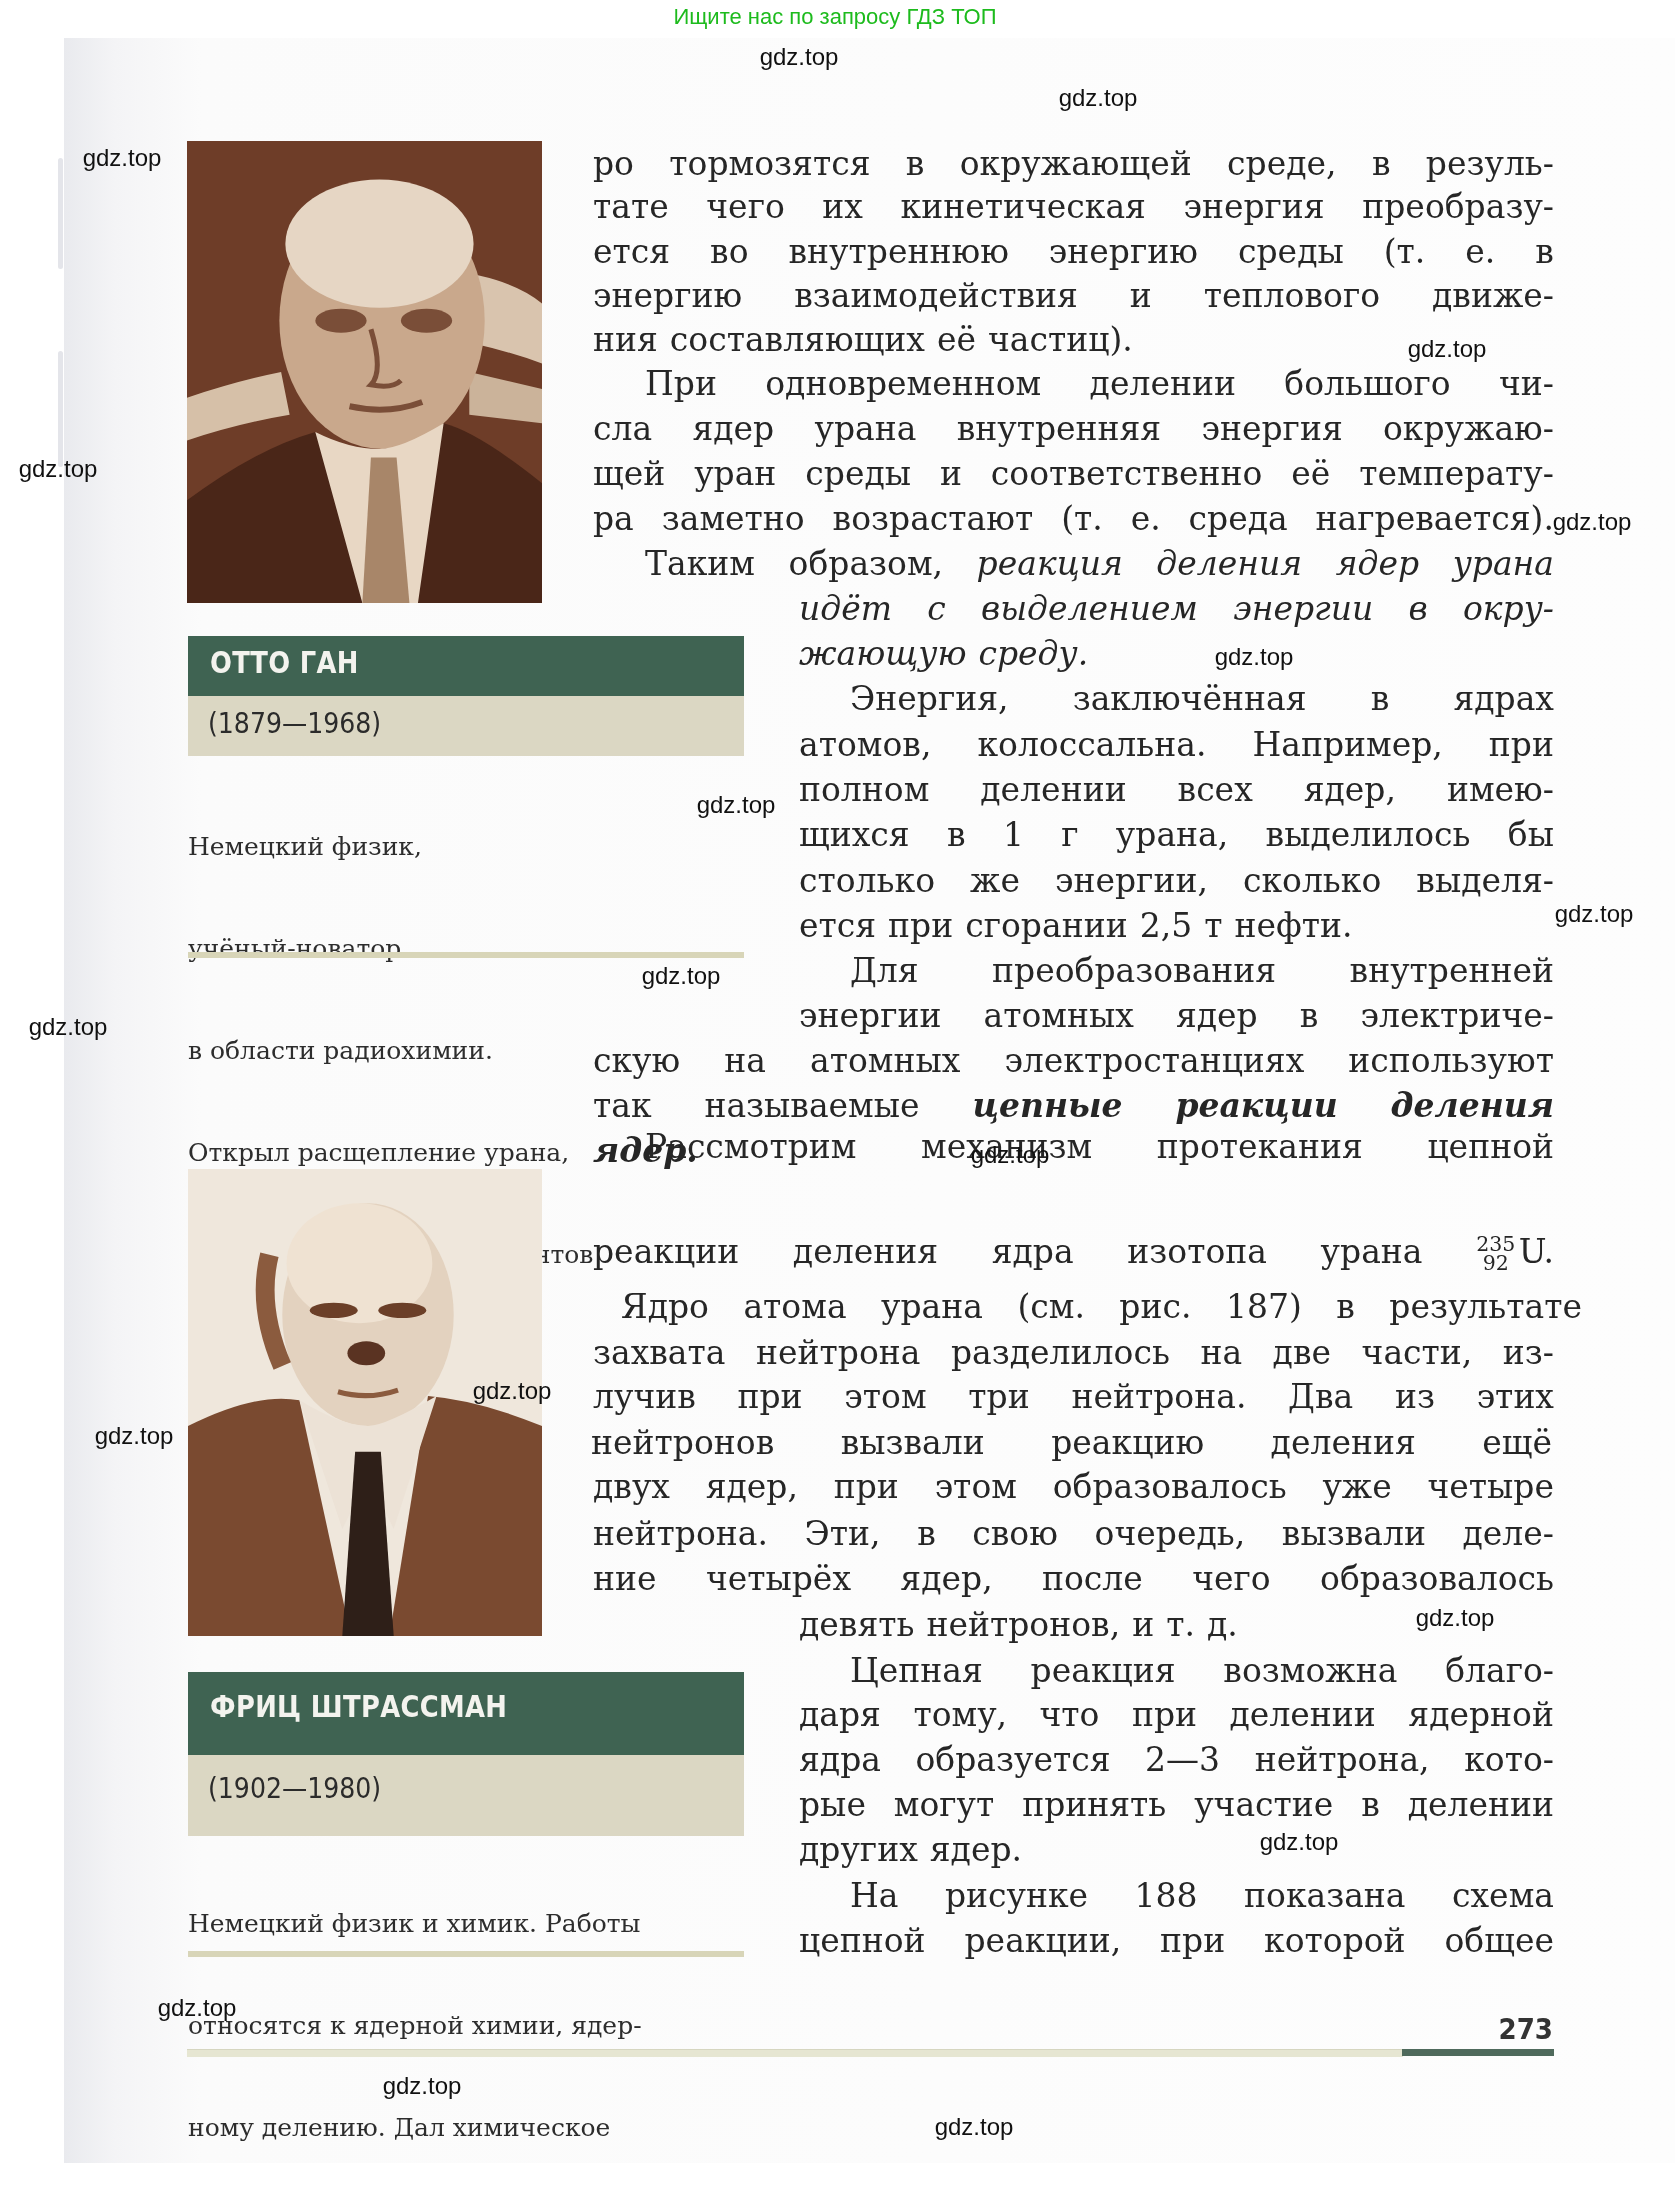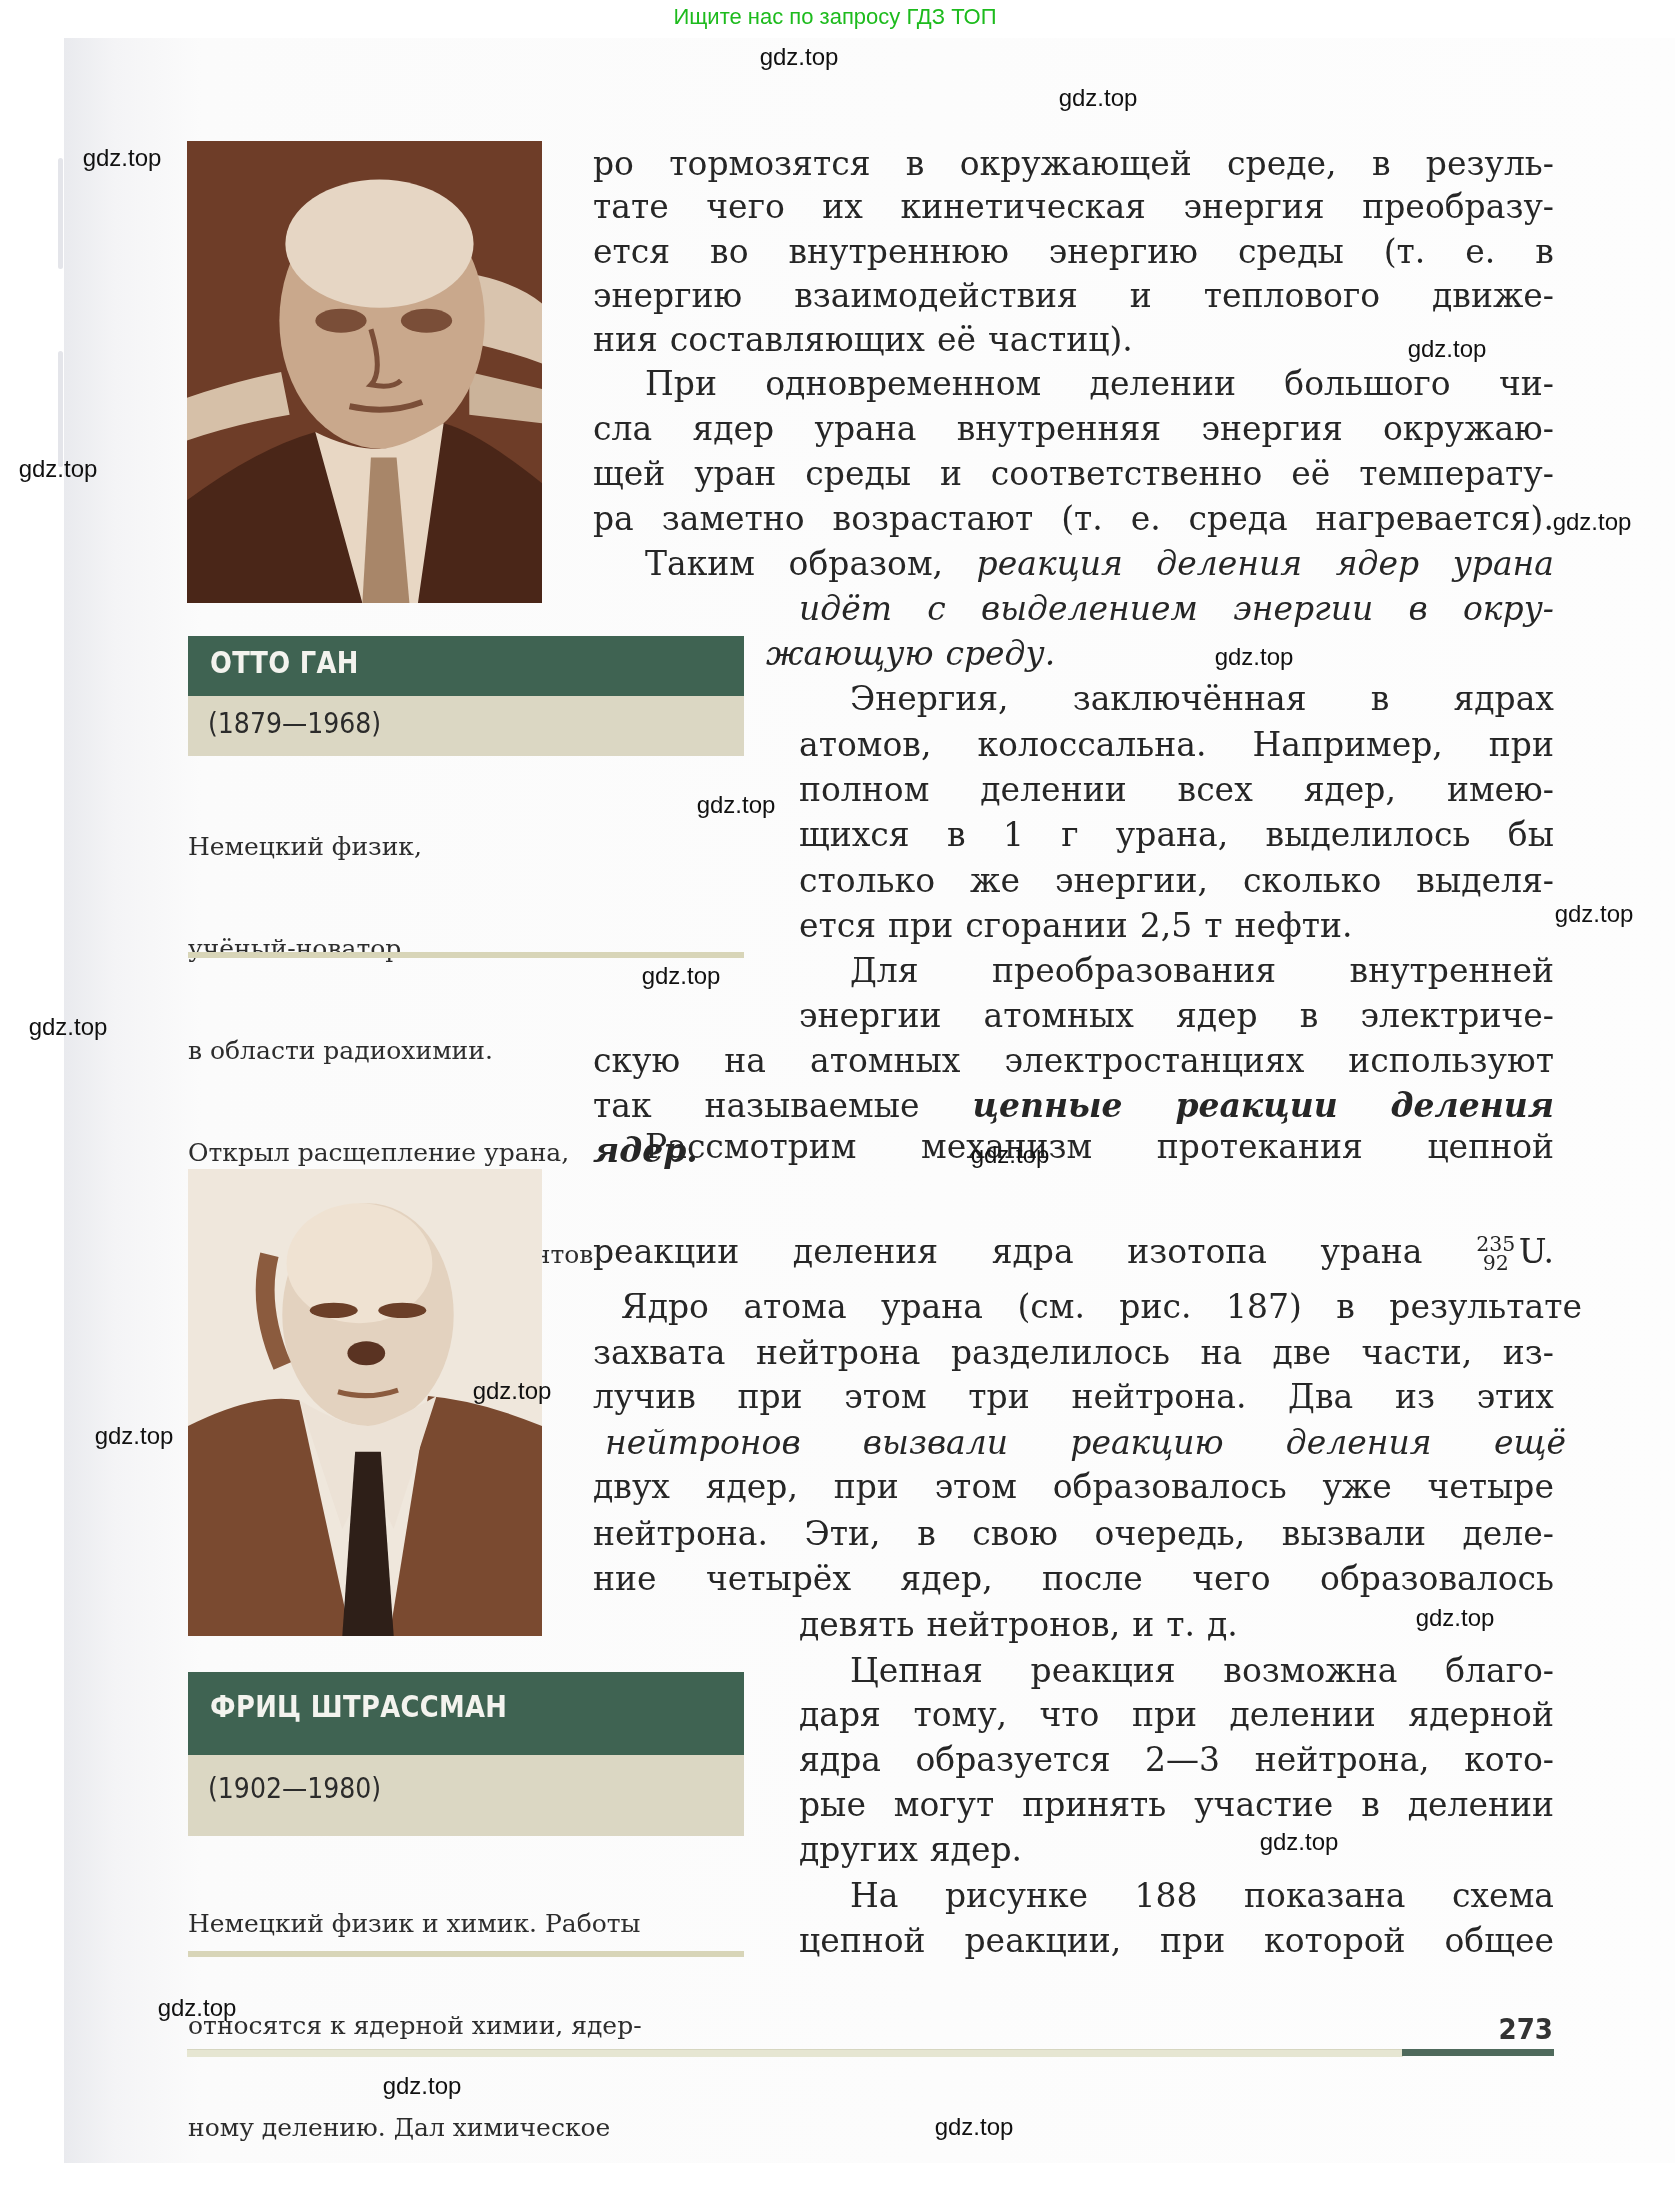--- a/index.html
+++ b/index.html
@@ -187,21 +187,21 @@
       <span class="w it">урана</span>
     </div>
     <div class="line" style="left: 799px; top: 589px; width: 755px;">
       <span class="w it">идёт</span>
       <span class="w it">с</span>
       <span class="w it">выделением</span>
       <span class="w it">энергии</span>
       <span class="w it">в</span>
       <span class="w it">окру-</span>
     </div>
-    <div class="line last" style="left: 766px; top: 634px; width: 755px;">
+    <div class="line last" style="left: 799px; top: 634px; width: 755px;">
       <span class="w it">жающую</span>
       <span class="w it">среду.</span>
     </div>
     <div class="line" style="left: 850px; top: 679px; width: 704px;">
       <span class="w">Энергия,</span>
       <span class="w">заключённая</span>
       <span class="w">в</span>
       <span class="w">ядрах</span>
     </div>
     <div class="line" style="left: 799px; top: 725px; width: 755px;">
@@ -309,21 +309,21 @@
     <div class="line" style="left: 593px; top: 1377px; width: 961px;">
       <span class="w">лучив</span>
       <span class="w">при</span>
       <span class="w">этом</span>
       <span class="w">три</span>
       <span class="w">нейтрона.</span>
       <span class="w">Два</span>
       <span class="w">из</span>
       <span class="w">этих</span>
     </div>
-    <div class="line" style="left: 605px; top: 1423px; width: 961px; font-style: italic;">
+    <div class="line" style="left: 591px; top: 1423px; width: 961px;">
       <span class="w">нейтронов</span>
       <span class="w">вызвали</span>
       <span class="w">реакцию</span>
       <span class="w">деления</span>
       <span class="w">ещё</span>
     </div>
     <div class="line" style="left: 593px; top: 1467px; width: 961px;">
       <span class="w">двух</span>
       <span class="w">ядер,</span>
       <span class="w">при</span>

